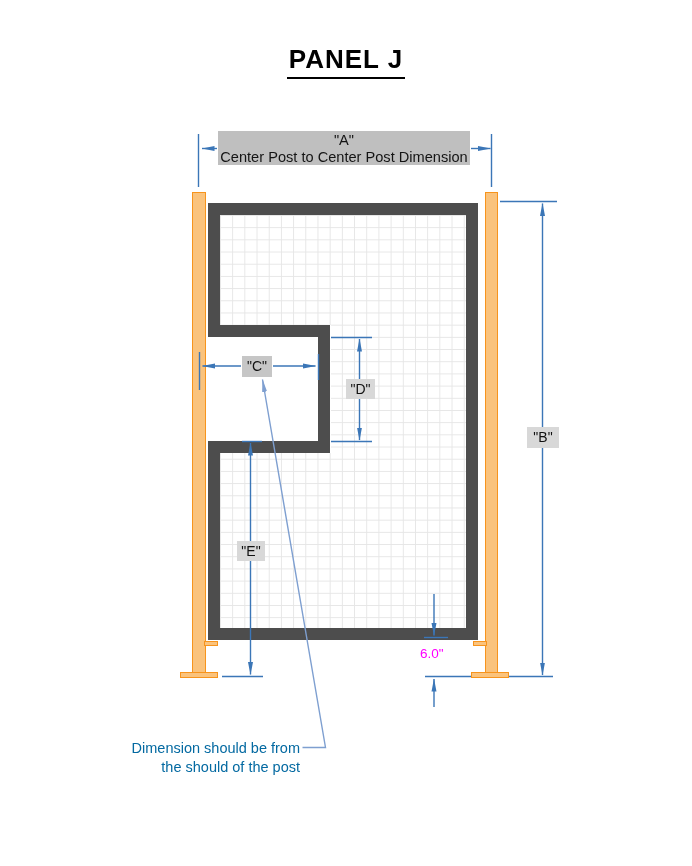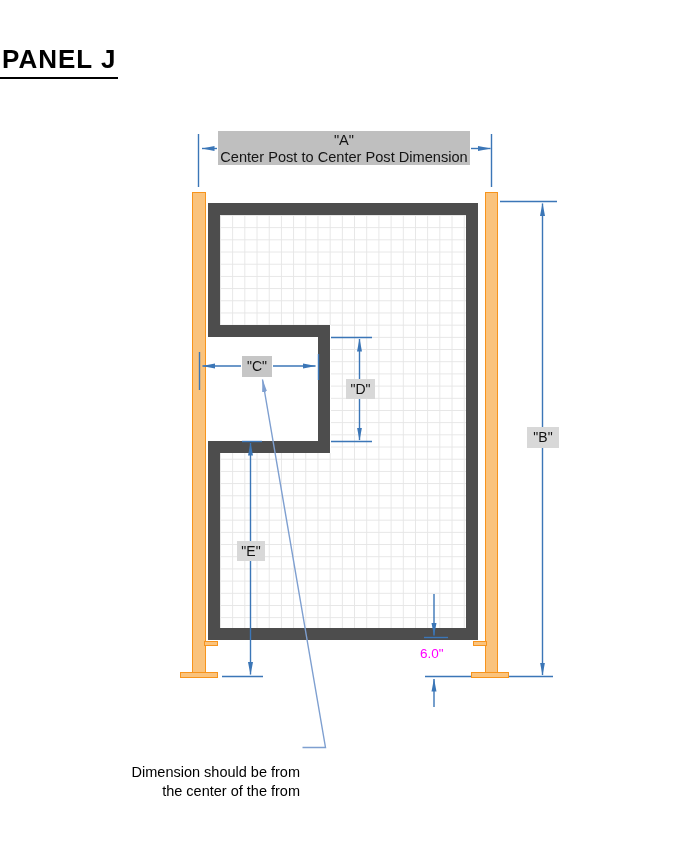--- a/index.html
+++ b/index.html
@@ -1,21 +1,21 @@
 <!DOCTYPE html>
 <html><head>
 <meta charset="utf-8">
 <style>
   html,body{margin:0;padding:0;background:#fff;}
   .canvas{
     position:relative;width:692px;height:866px;background:#fff;overflow:hidden;
     font-family:"Liberation Sans", sans-serif;
   }
   
-  .title-wrap{position:absolute;left:0;top:44px;width:692px;text-align:left;}
+  .title-wrap{position:absolute;left:0;top:44px;width:692px;text-align:center;}
   .title{
     display:inline-block;font-size:26px;font-weight:bold;color:#000;
     letter-spacing:1px;border-bottom:2px solid #000;padding:0 2px 2px 2px;
   }
   
   .a-box{
     position:absolute;left:218px;top:131px;width:252px;height:34px;
     background:#BFBFBF;color:#141414;text-align:center;
     font-size:14.6px;line-height:16.5px;padding-top:1px;box-sizing:border-box;
     white-space:nowrap;
@@ -52,22 +52,22 @@
   .dim-label{
     position:absolute;background:#D8D8D8;color:#111;
     font-size:14px;text-align:center;line-height:21px;white-space:nowrap;
   }
   .dim-label.c{background:#C6C6C6;}
   
   .six-label{
     position:absolute;left:420px;top:646px;color:#FF00FF;font-size:13.5px;white-space:nowrap;
   }
   .note{
-    position:absolute;left:100px;top:763px;width:200px;text-align:right;
-    color:#000000;font-size:14.5px;line-height:19px;white-space:nowrap;
+    position:absolute;left:100px;top:739px;width:200px;text-align:right;
+    color:#0369a1;font-size:14.5px;line-height:19px;white-space:nowrap;
   }
   .note span{display:block;}
 </style>
 </head>
 <body>
 
 <div class="canvas">
 
   <div class="title-wrap">
     <span class="title">PANEL J</span>
@@ -148,16 +148,16 @@
     <span>"D"</span>
   </div>
   <div class="dim-label" style="left:237px;top:541px;width:28px;height:20px;line-height:20px;">
     <span>"E"</span>
   </div>
 
   <div class="six-label">6.0"</div>
 
   <div class="note">
     <span>Dimension should be from</span>
-    <span>the center of the from</span>
+    <span>the should of the post</span>
   </div>
 
 </div>
 
 </body></html>

